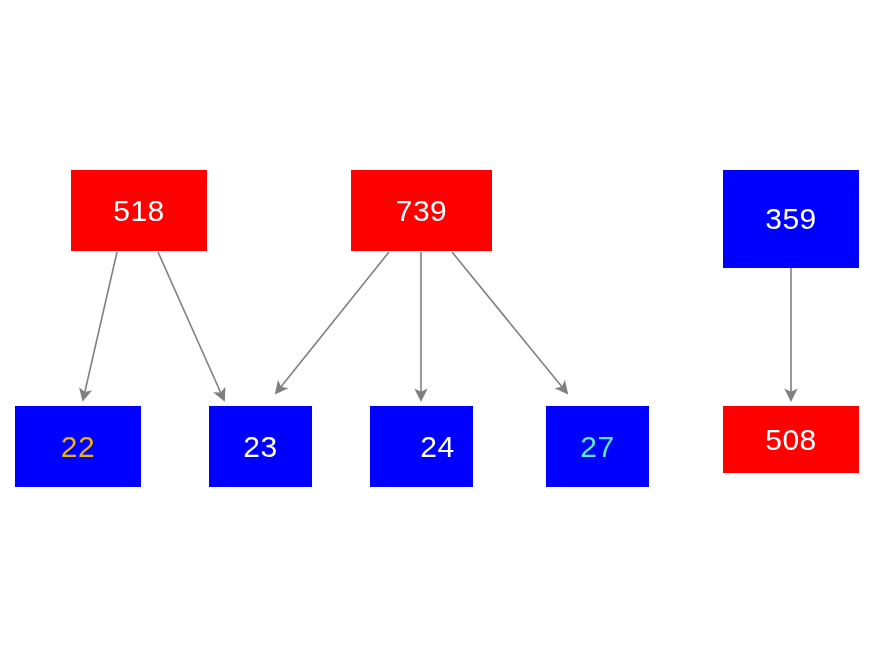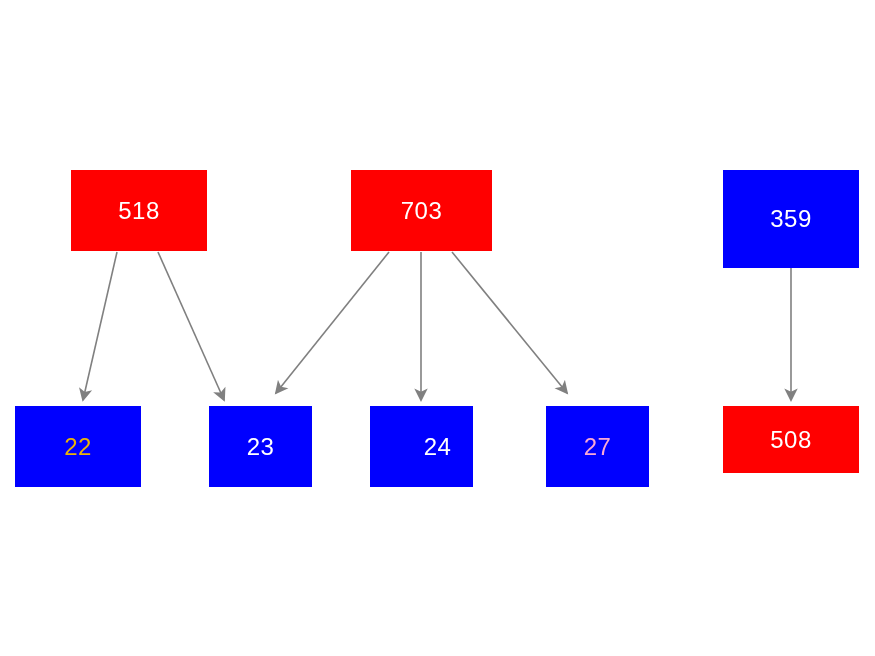--- a/index.html
+++ b/index.html
@@ -24,21 +24,21 @@
     width: 875px;
     height: 656px;
   }
   .node {
     position: absolute;
     box-sizing: border-box;
     display: flex;
     align-items: center;
     justify-content: center;
     color: #ffffff;
-    font-size: 24px;
+    font-size: 30px;
     line-height: 1;
     font-weight: normal;
     letter-spacing: 0.5px;
     user-select: none;
   }
   .node-label {
     pointer-events: none;
   }
 </style>
 </head>
@@ -60,35 +60,35 @@
         <line x1="452" y1="252" x2="567" y2="393" stroke="#808080" stroke-width="1.6" marker-end="url(#arrowhead)"></line>
         <line x1="791" y1="252" x2="791" y2="400" stroke="#808080" stroke-width="1.6" marker-end="url(#arrowhead)"></line>
       </g>
   </svg>
 
   <div id="node-group">
       <div class="node" style="left: 71px; top: 170px; width: 136px; height: 81px; background: rgb(255, 0, 0); color: rgb(255, 255, 255);">
         <span class="node-label">518</span>
       </div>
       <div class="node" style="left: 351px; top: 170px; width: 141px; height: 81px; background: rgb(255, 0, 0); color: rgb(255, 255, 255);">
-        <span class="node-label">703</span>
+        <span class="node-label">739</span>
       </div>
       <div class="node" style="left: 723px; top: 170px; width: 136px; height: 98px; background: rgb(0, 0, 255); color: rgb(255, 255, 255);">
         <span class="node-label">359</span>
       </div>
       <div class="node" style="left: 15px; top: 406px; width: 126px; height: 81px; background: rgb(0, 0, 255); color: #eab308;">
         <span class="node-label">22</span>
       </div>
       <div class="node" style="left: 193px; top: 406px; width: 103px; height: 81px; background: rgb(0, 0, 255); color: rgb(255, 255, 255); margin-left: 16px;">
         <span class="node-label">23</span>
       </div>
       <div class="node" style="left: 370px; top: 406px; width: 103px; height: 81px; background: rgb(0, 0, 255); color: rgb(255, 255, 255); padding-left: 32px;">
         <span class="node-label">24</span>
       </div>
-      <div class="node" style="left: 546px; top: 406px; width: 103px; height: 81px; background: rgb(0, 0, 255); color: #f9a8d4;">
+      <div class="node" style="left: 546px; top: 406px; width: 103px; height: 81px; background: rgb(0, 0, 255); color: #5eead4;">
         <span class="node-label">27</span>
       </div>
       <div class="node" style="left: 723px; top: 406px; width: 136px; height: 67px; background: rgb(255, 0, 0); color: rgb(255, 255, 255);">
         <span class="node-label">508</span>
       </div>
     </div>
 
 </div>
 
 </body></html>

